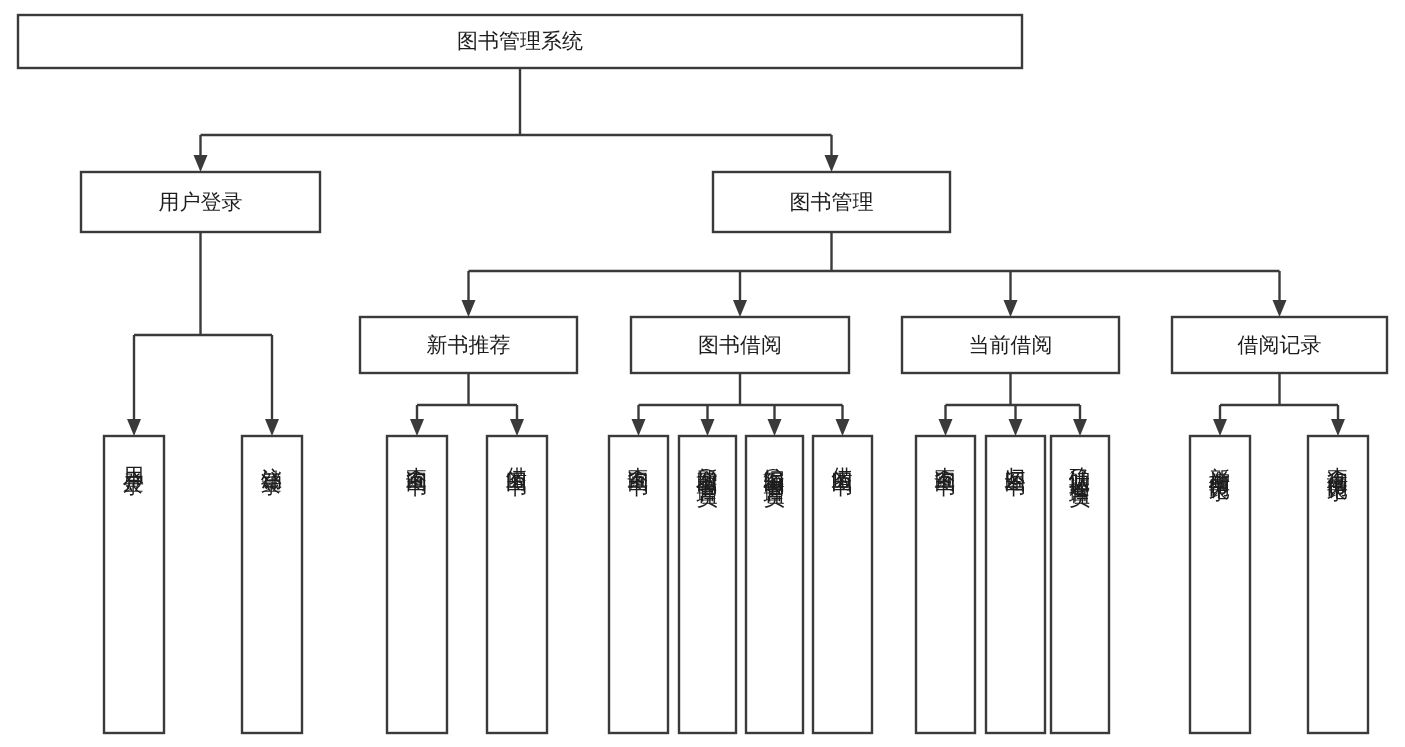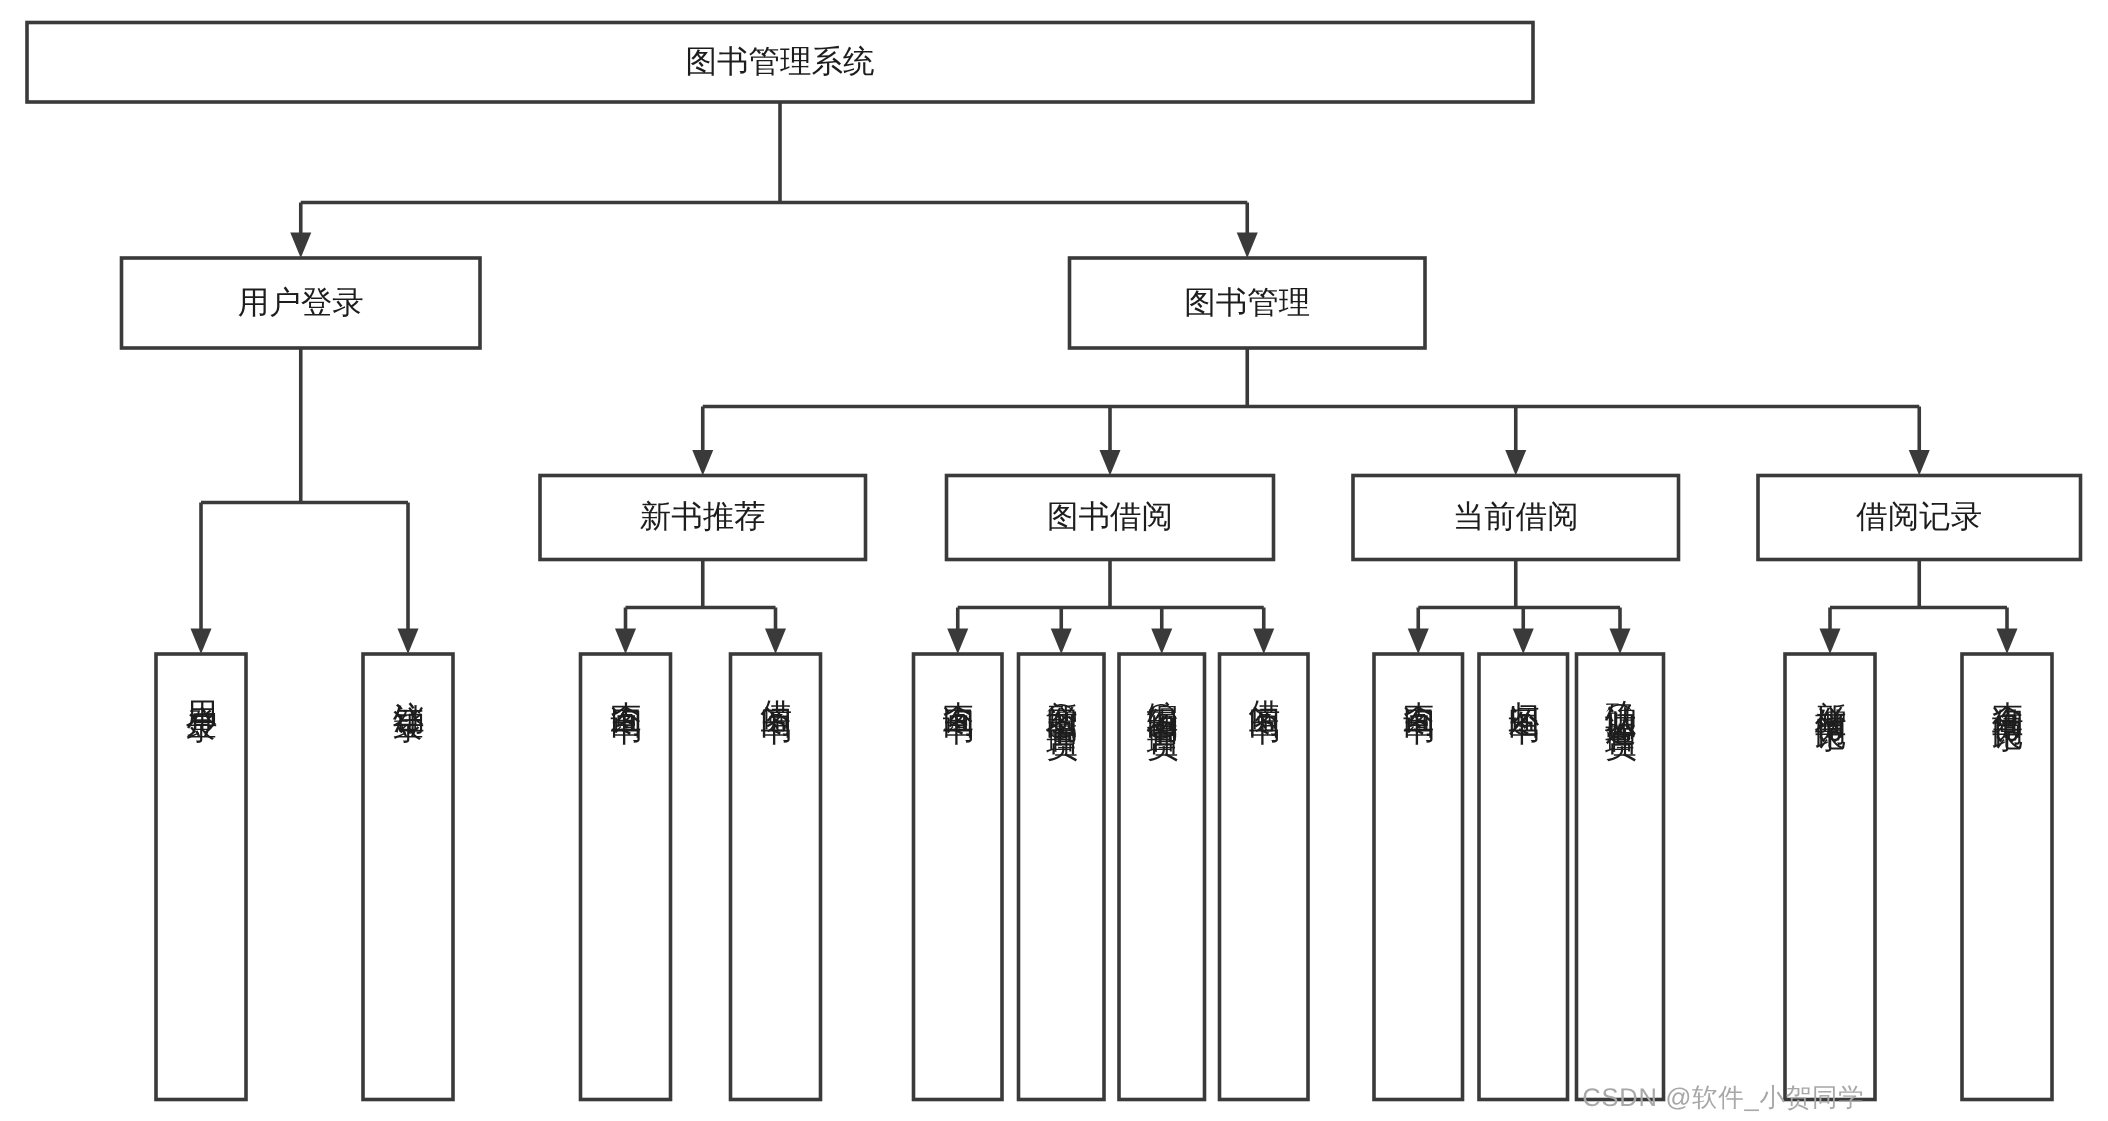--- a/index.html
+++ b/index.html
@@ -205,15 +205,14 @@
         <span class="leaf-label">确认归还（管理员）</span>
       </div>
       <div class="leaf-label-wrap" style="left: 1190px; top: 450px; width: 60px; height: 277px;">
         <span class="leaf-label">新增借阅记录</span>
       </div>
       <div class="leaf-label-wrap" style="left: 1308px; top: 450px; width: 60px; height: 277px;">
         <span class="leaf-label">查询借阅记录</span>
       </div>
     </div>
 
-  <div class="watermark">CSDN @软件_小贺同学</div>
 
 </div>
 
 </body></html>

